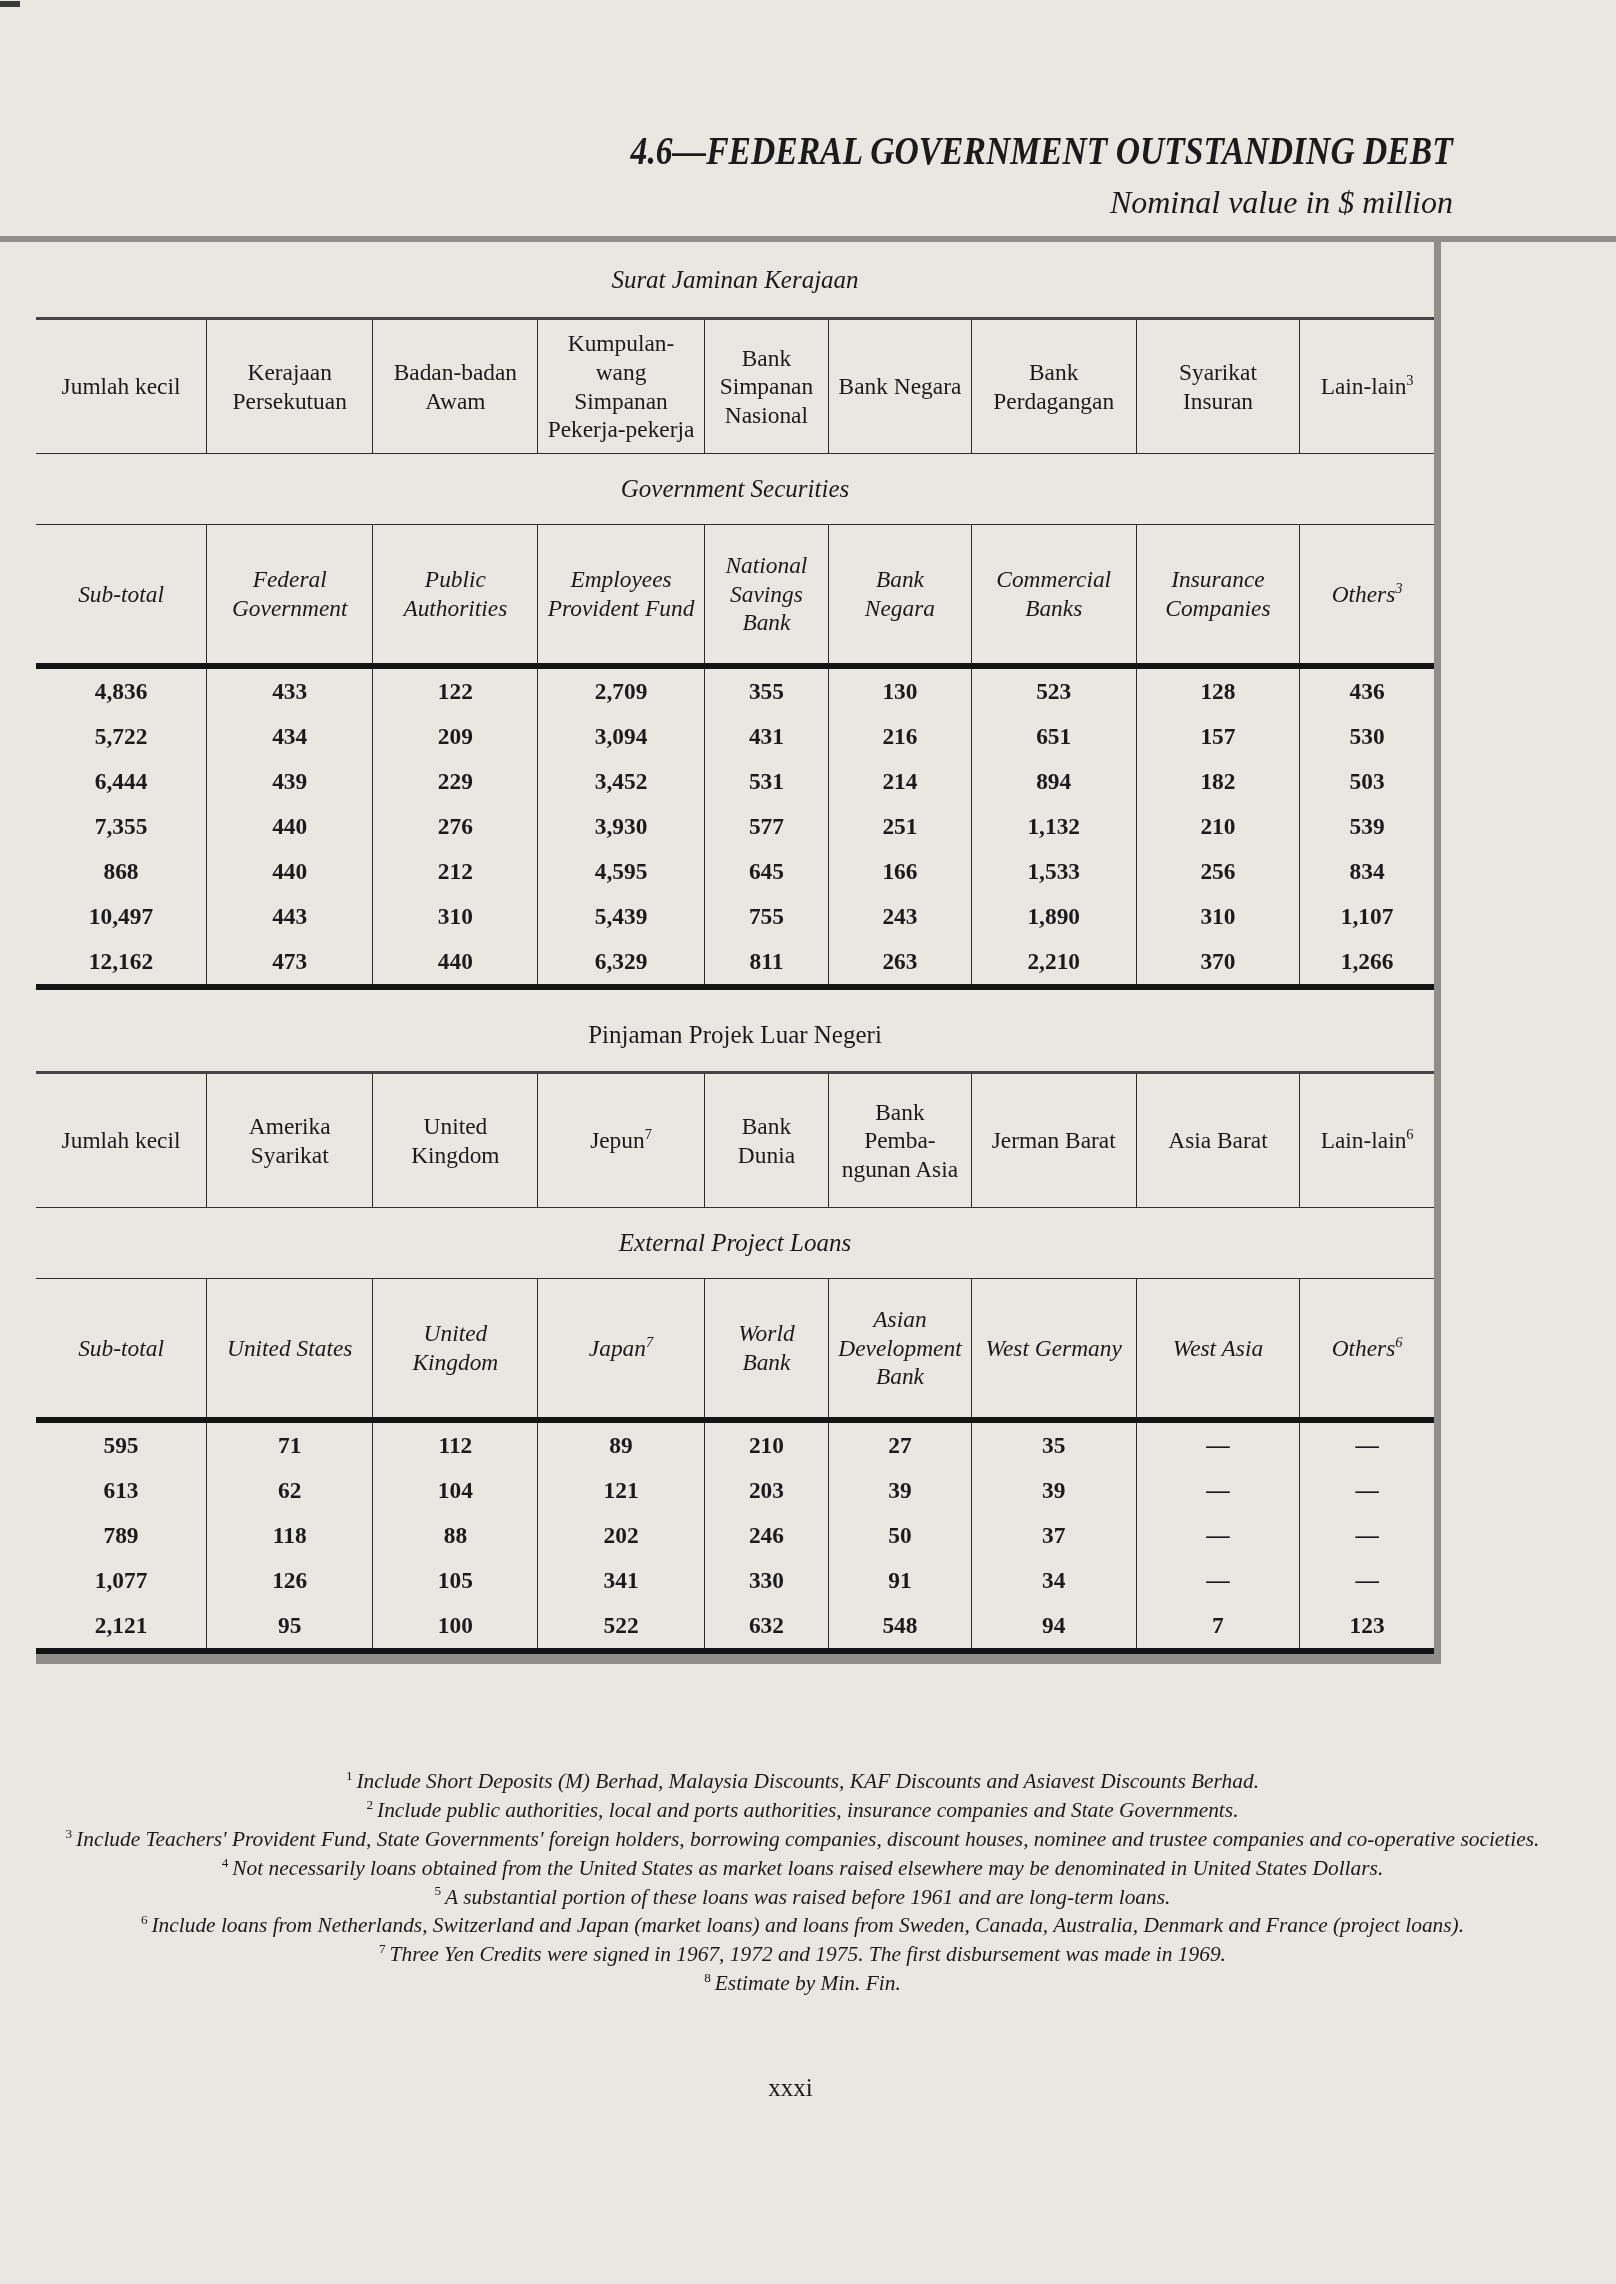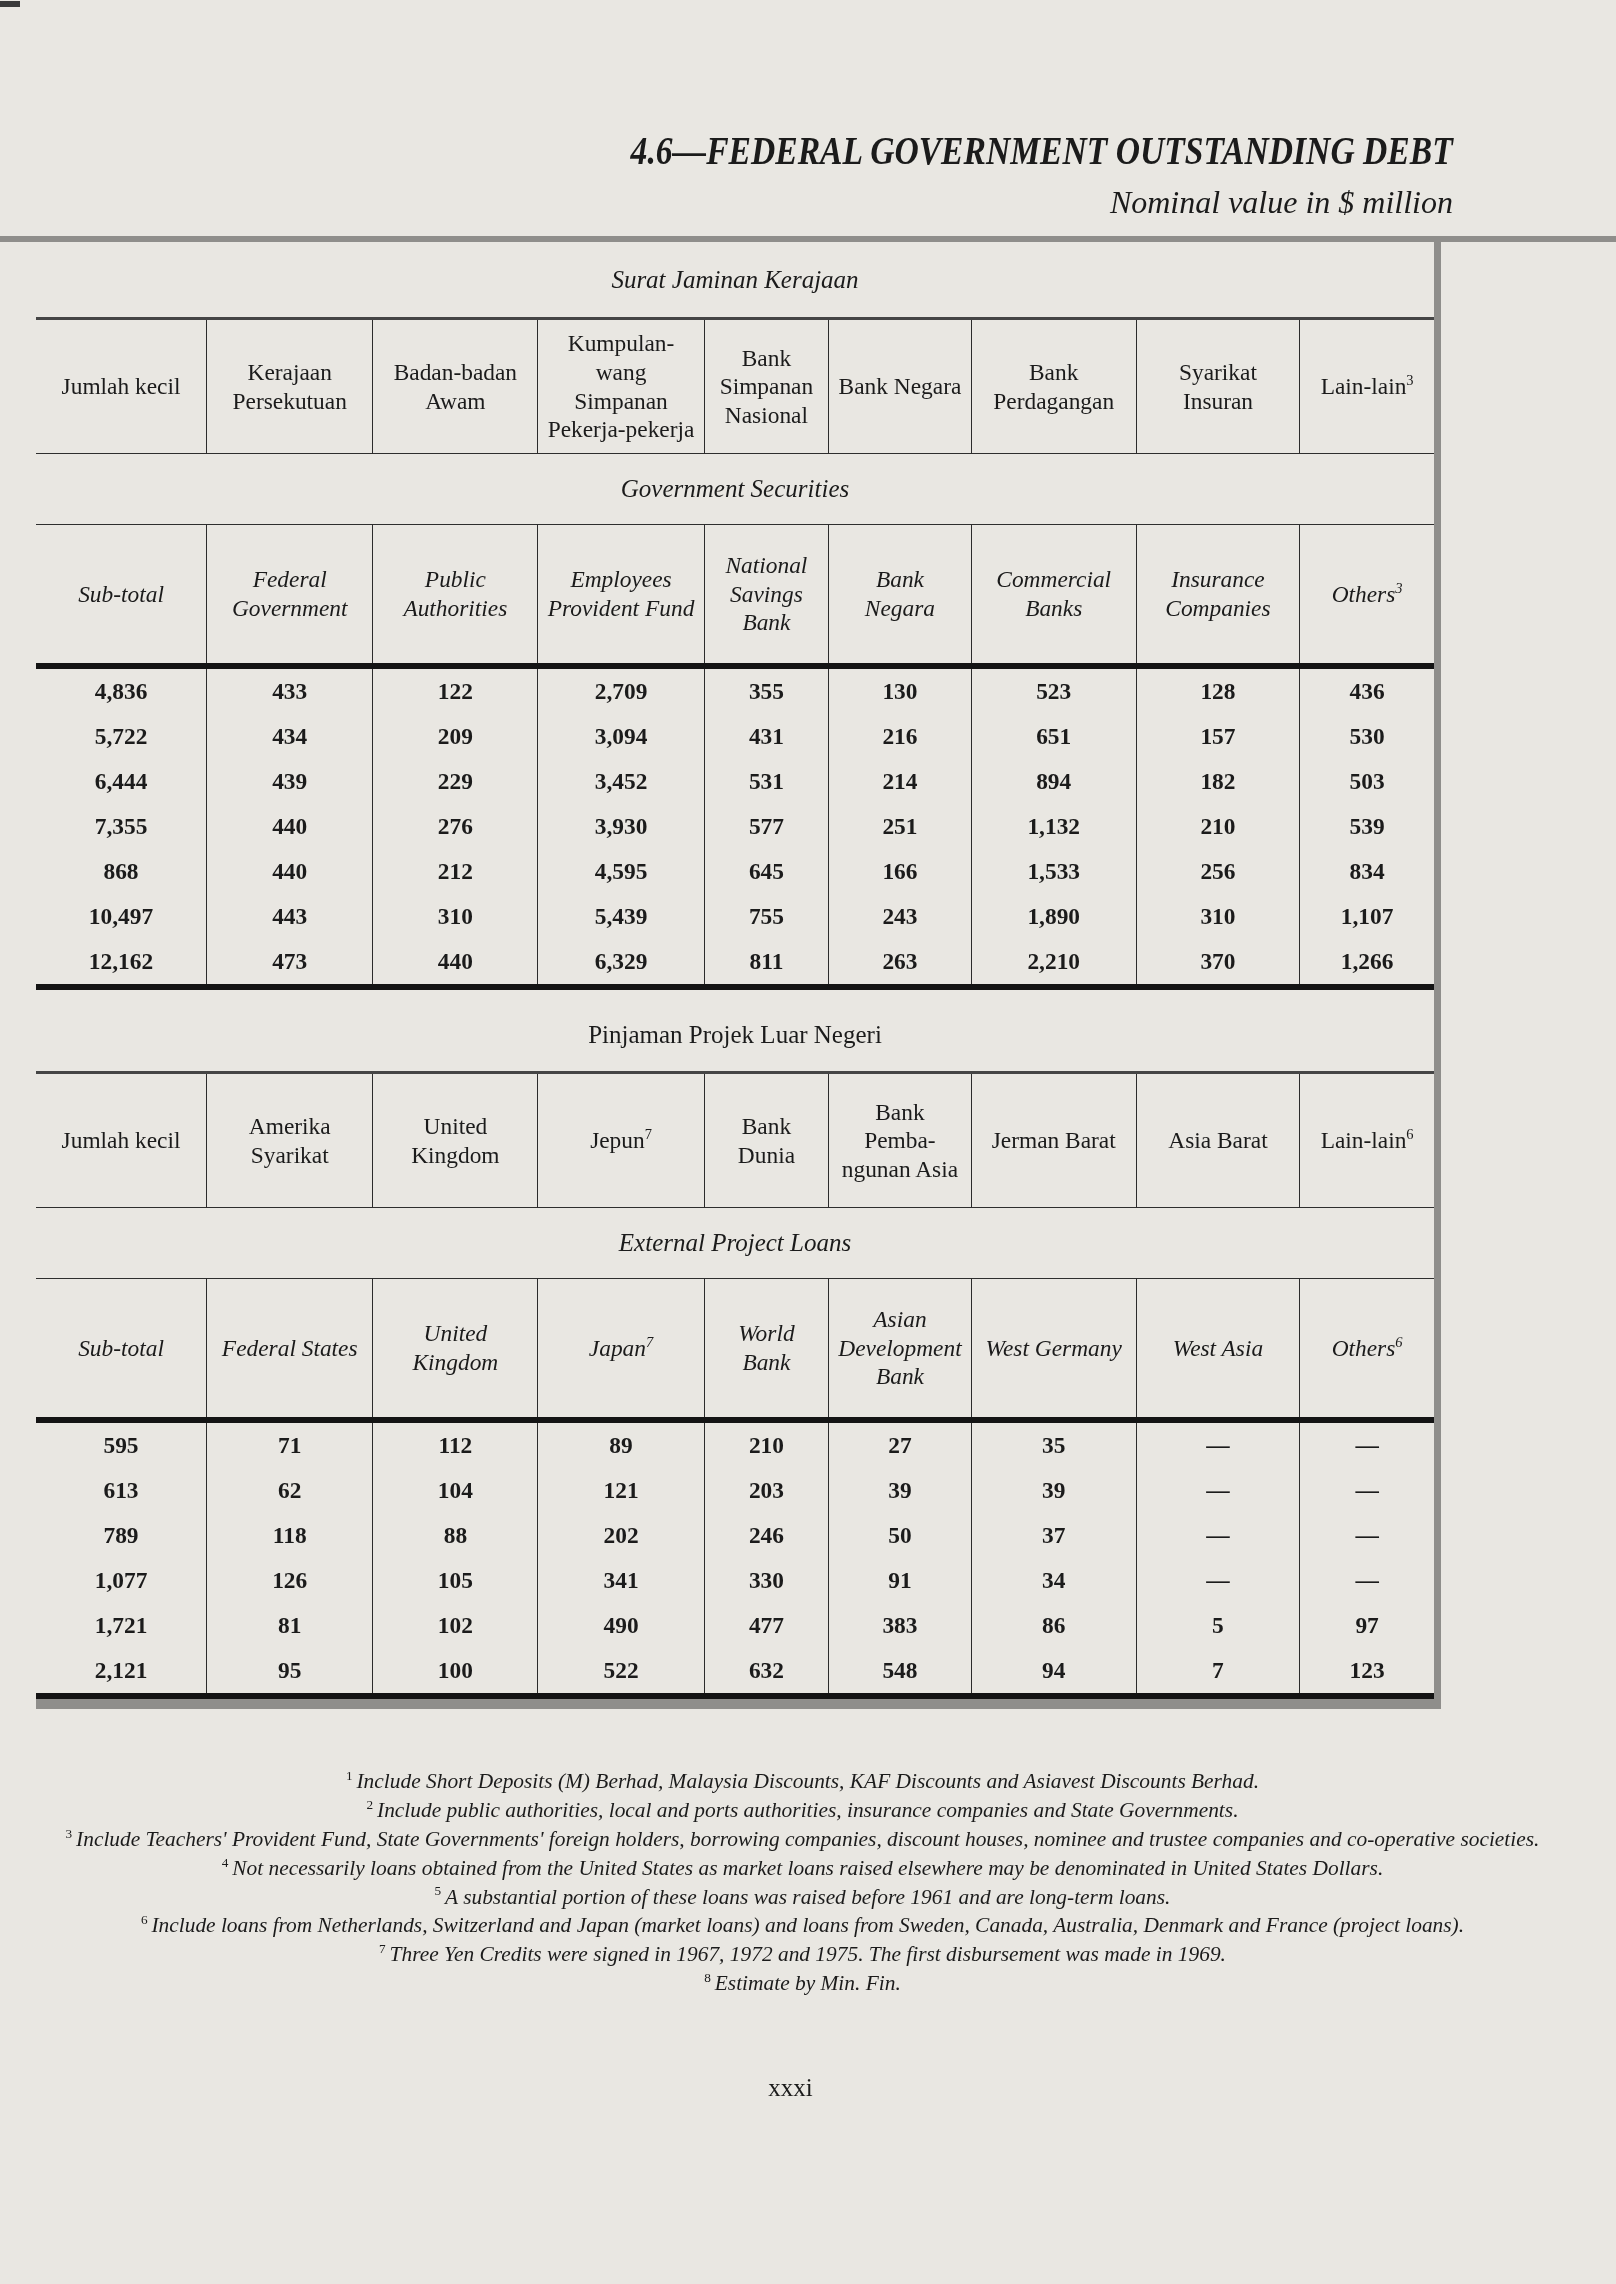--- a/index.html
+++ b/index.html
@@ -278,21 +278,21 @@
         <col class="c4">
         <col class="c5">
         <col class="c6">
         <col class="c7">
         <col class="c8">
         <col class="c9">
       </colgroup>
     <tbody>
         <tr>
       <th><span>Sub-total</span><sup></sup></th>
-      <th><span>Federal States</span><sup></sup></th>
+      <th><span>United States</span><sup></sup></th>
       <th><span>United Kingdom</span><sup></sup></th>
       <th><span>Japan</span><sup>7</sup></th>
       <th><span>World Bank</span><sup></sup></th>
       <th><span>Asian Development Bank</span><sup></sup></th>
       <th><span>West Germany</span><sup></sup></th>
       <th><span>West Asia</span><sup></sup></th>
       <th><span>Others</span><sup>6</sup></th>
     </tr>
   </tbody>
     </table>
@@ -348,31 +348,20 @@
           <td>126</td>
           <td>105</td>
           <td>341</td>
           <td>330</td>
           <td>91</td>
           <td>34</td>
           <td>—</td>
           <td>—</td>
         </tr>
         <tr>
-          <td>1,721</td>
-          <td>81</td>
-          <td>102</td>
-          <td>490</td>
-          <td>477</td>
-          <td>383</td>
-          <td>86</td>
-          <td>5</td>
-          <td>97</td>
-        </tr>
-        <tr>
           <td>2,121</td>
           <td>95</td>
           <td>100</td>
           <td>522</td>
           <td>632</td>
           <td>548</td>
           <td>94</td>
           <td>7</td>
           <td>123</td>
         </tr>

